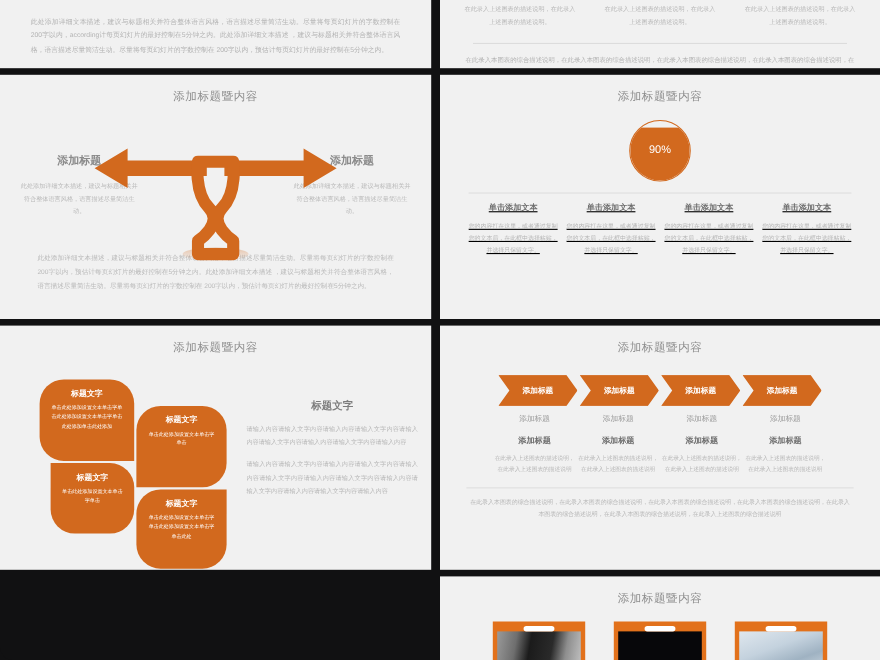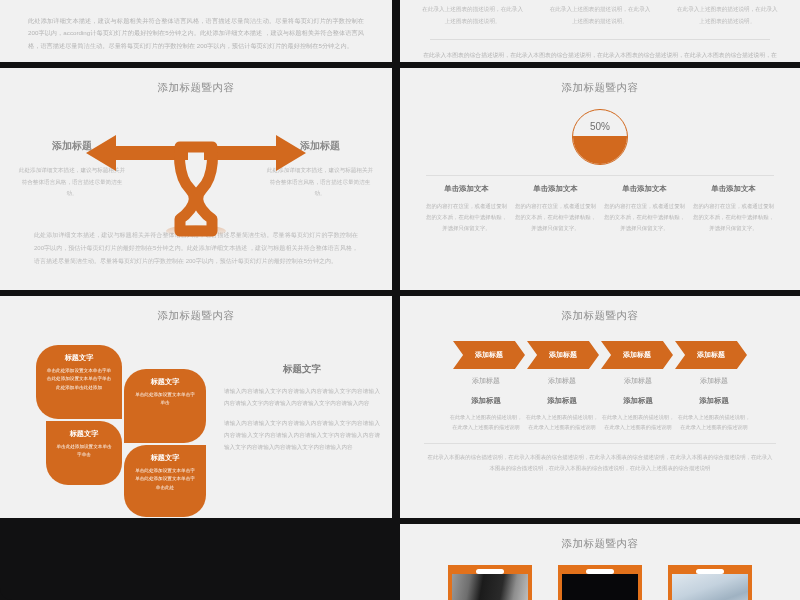--- a/index.html
+++ b/index.html
@@ -66,21 +66,21 @@
     position:absolute; inset:0; border-radius:50%;
     border:1.6px solid #d2691e; overflow:hidden; background:#f1f1f1;
   }
   .d-fill { position:absolute; left:0; right:0; bottom:0; background:#d2691e; }
   .d-pct {
     position:absolute; left:0; right:0; text-align:center;
     font-size:10px; font-weight:500; z-index:3;
   }
   .d-rule { height:1px; background:#dedede; margin: 10px 26px 0 26px; }
   .d-cap { display:flex; justify-content:space-around; padding: 8px 22px 0 22px; }
-  .d-capitem { width:82px; text-align:center; }
+  .d-capitem { width:82px; text-align:center;text-decoration:underline; }
   .d-caph { font-size:7.4px; font-weight:bold; color:#6e6e6e; margin-bottom:7px; }
   .d-capp { font-size:5.4px; color:#b4b4b4; line-height:2.0; }
 
   
   .e-wrap { display:flex; padding: 16px 12px 0 26px; gap: 18px; }
   .e-flower { position:relative; width:180px; height:152px; flex:0 0 180px; }
   .petal { position:absolute; background:#d2691e; color:#fff; padding:8px 9px; }
   .p1 { left:10px; top:6px; width:86px; height:74px;
         border-radius: 22px 22px 0 22px; }
   .p2 { left:98px; top:30px; width:82px; height:74px;
@@ -176,23 +176,23 @@
     </div>
     <p class="c-foot">此处添加详细文本描述，建议与标题相关并符合整体语言风格，语言描述尽量简洁生动。尽量将每页幻灯片的字数控制在 200字以内，预估计每页幻灯片的最好控制在5分钟之内。此处添加详细文本描述 ，建议与标题相关并符合整体语言风格，语言描述尽量简洁生动。尽量将每页幻灯片的字数控制在 200字以内，预估计每页幻灯片的最好控制在5分钟之内。</p>
   </section>
 
   <section class="slide">
     <div class="slide-title">添加标题暨内容</div>
     <div class="d-row">
       <div class="d-item">
         <div class="d-circle">
             <div class="d-ring">
-              <div class="d-fill" style="height:52%"></div>
+              <div class="d-fill" style="height:88%"></div>
             </div>
-          <div class="d-pct" style="top:12px;color:#6f6f6f">50%</div>
+          <div class="d-pct" style="top:22px;color:#ffffff">90%</div>
           </div>
       </div>
     </div>
     <div class="d-rule"></div>
     <div class="d-cap">
       <div class="d-capitem">
         <div class="d-caph">单击添加文本</div>
         <div class="d-capp">您的内容打在这里，或者通过复制您的文本后，在此框中选择粘贴，并选择只保留文字。</div>
       </div>
       <div class="d-capitem">

